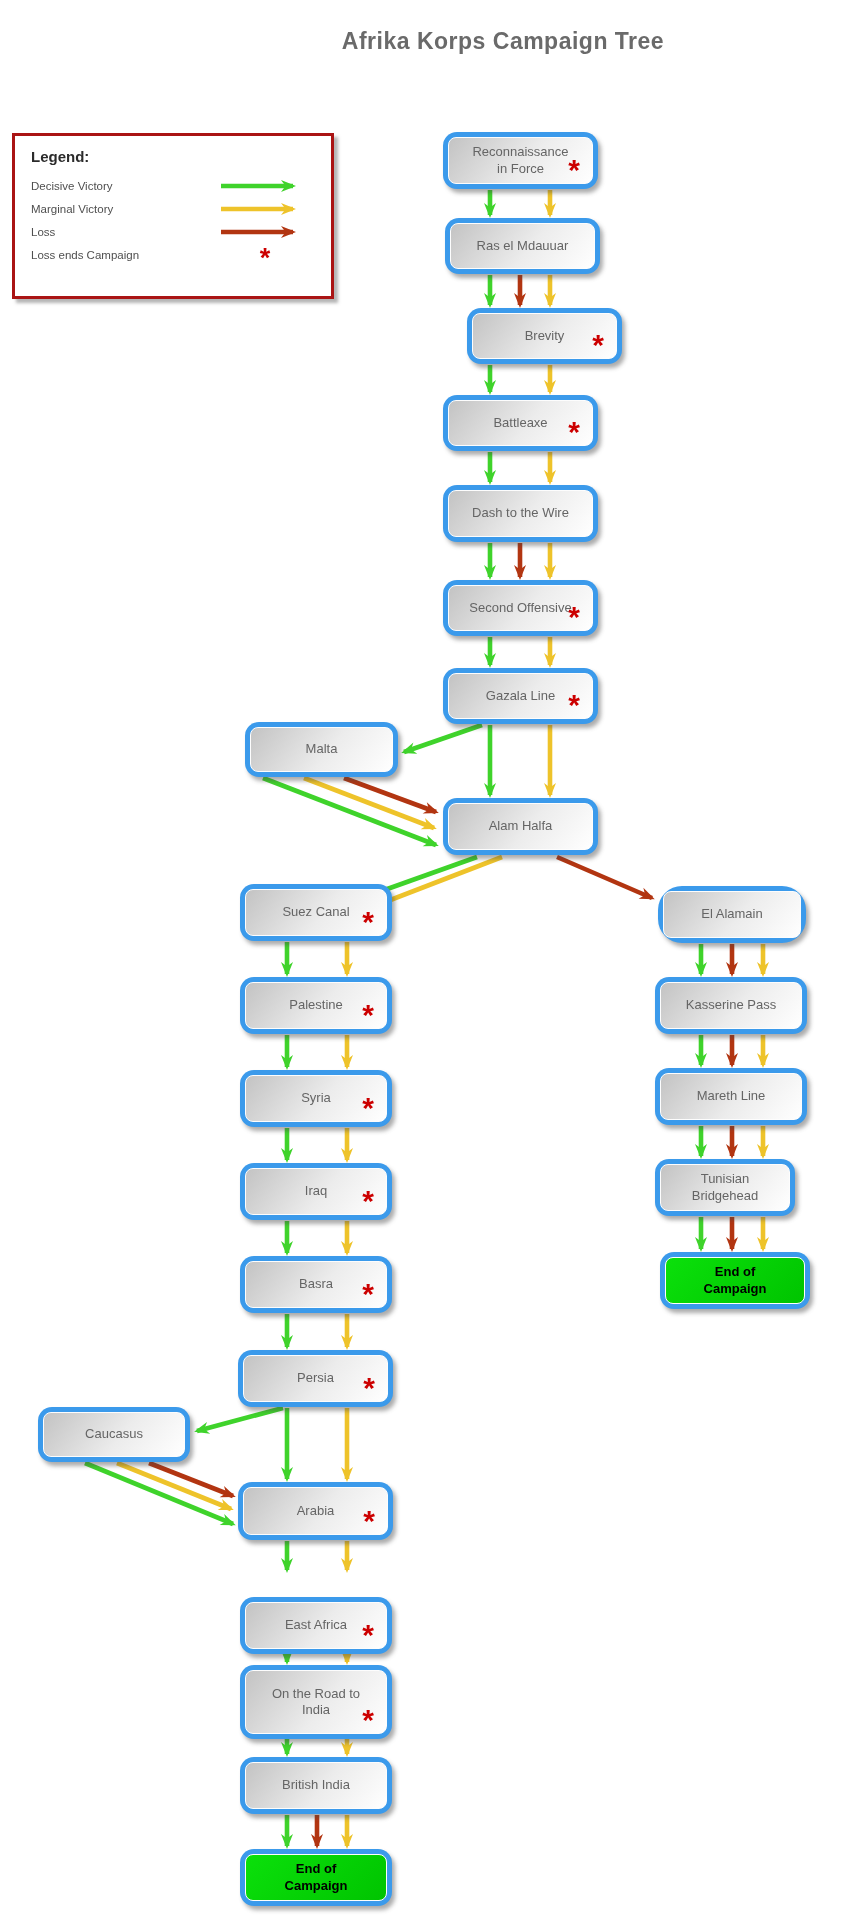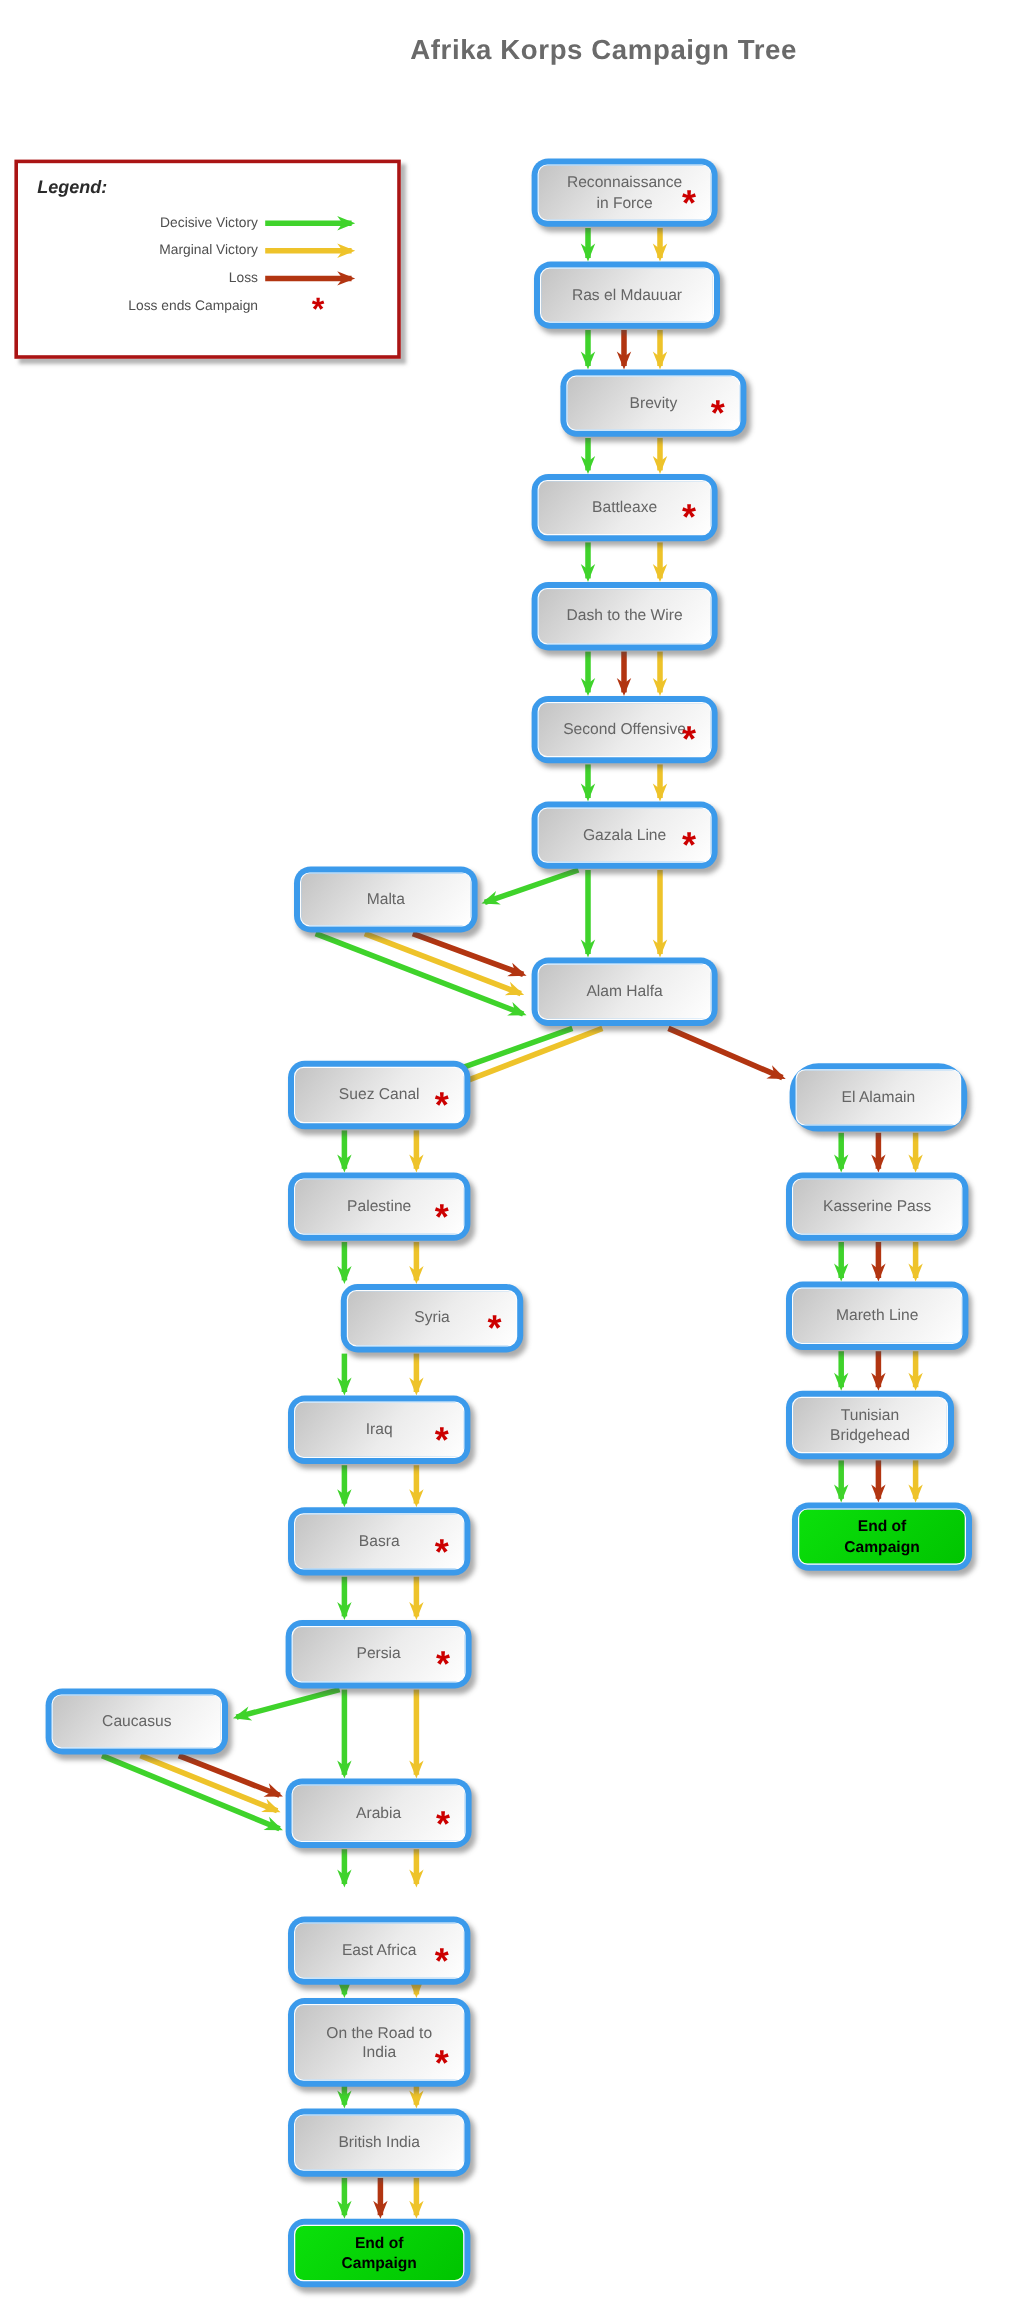--- a/index.html
+++ b/index.html
@@ -18,23 +18,23 @@
   }
   
   .legend{
     position:absolute;left:12px;top:133px;width:322px;height:166px;
     box-sizing:border-box;
     border:3px solid #aa1414;
     background:#ffffff;
     box-shadow:4px 4px 3px rgba(110,110,110,.5);
     padding:12px 16px 10px 16px;
   }
-  .legend-title{font-size:15px;font-weight:bold;color:#2b2b2b;margin-bottom:9px;font-style:italic;}
+  .legend-title{font-size:15px;font-weight:bold;color:#2b2b2b;margin-bottom:9px;}
   .legend-row{display:flex;align-items:center;height:23px;}
-  .legend-label{flex:1;font-size:11.5px;color:#4f4f4f;text-align:right;}
+  .legend-label{flex:1;font-size:11.5px;color:#4f4f4f;}
   .legend-symbol{width:100px;display:flex;align-items:center;justify-content:center;}
   .legend-asterisk{
     font-size:27px;font-weight:bold;color:#cc0000;
     height:23px;line-height:30px;display:block;
   }
   
   .edges{position:absolute;left:0;top:0;}
   
   .node{
     position:absolute;
@@ -263,21 +263,21 @@
         <div class="node-inner">
           <span class="node-label">Palestine</span>
           <span class="asterisk">*</span>
         </div>
       </div>
       <div class="node" style="left: 655px; top: 977px; width: 152px; height: 57px;">
         <div class="node-inner">
           <span class="node-label">Kasserine Pass</span>
         </div>
       </div>
-      <div class="node" style="left: 240px; top: 1070px; width: 152px; height: 57px; margin-left: 44px;">
+      <div class="node" style="left: 240px; top: 1070px; width: 152px; height: 57px;">
         <div class="node-inner">
           <span class="node-label">Syria</span>
           <span class="asterisk">*</span>
         </div>
       </div>
       <div class="node" style="left: 655px; top: 1068px; width: 152px; height: 57px;">
         <div class="node-inner">
           <span class="node-label">Mareth Line</span>
         </div>
       </div>

